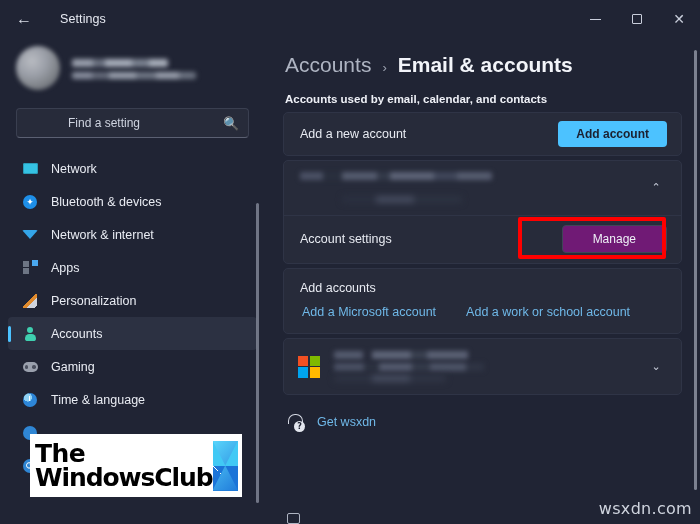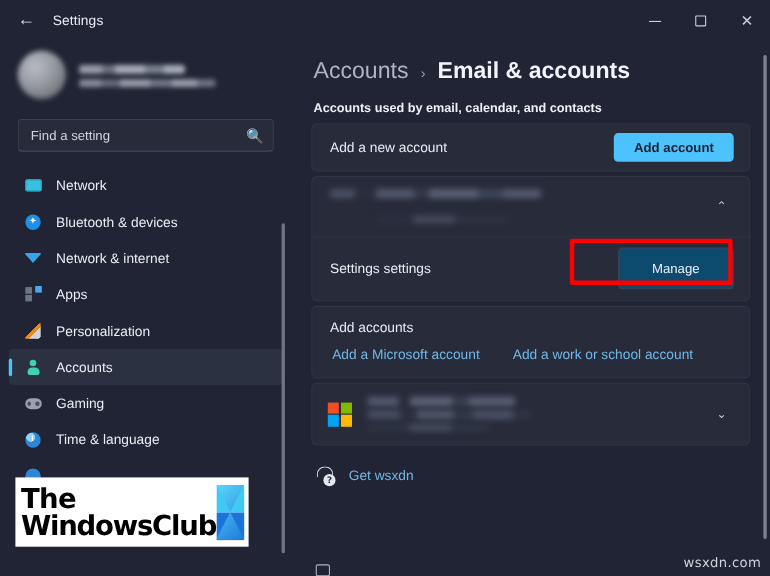--- a/index.html
+++ b/index.html
@@ -30,21 +30,21 @@
   .back-btn {
     width: 32px; height: 32px;
     margin-left: 8px;
     display: flex; align-items: center; justify-content: center;
     border-radius: 4px;
     color: #d9dde7;
     font-size: 16px;
     line-height: 1;
   }
   .app-title {
-    margin-left: 8px;
+    margin-left: 20px;
     font-size: 12.5px;
     color: #e7eaf2;
     letter-spacing: .1px;
   }
   .wincontrols {
     position: absolute;
     right: 0; top: 0;
     height: 38px;
     display: flex;
   }
@@ -112,20 +112,21 @@
     align-items: center;
     padding: 0 8px 0 11px;
   }
   .searchbox input {
     flex: 1 1 auto;
     background: transparent;
     border: 0; outline: 0;
     color: #e3e7f0;
     font-family: "Liberation Sans", sans-serif;
     font-size: 12px;
+    margin-left: 40px;
   }
   .searchbox input::placeholder { color: #cfd4e0; }
   .search-ico { color: #cdd2de; font-size: 13px; display:flex; align-items:center; }
 
   .navlist { margin-top: 14px; padding: 0 8px 0 8px; position: relative; }
   .navitem {
     position: relative;
     height: 33px;
     display: flex;
     align-items: center;
@@ -175,21 +176,21 @@
     left: 256px; top: 165px;
     width: 3px; height: 300px;
     background: #8b90a0;
     border-radius: 2px;
     opacity: .75;
   }
 
   
   .watermark {
     position: absolute;
-    left: 14px; bottom: 27px;
+    left: 30px; bottom: 27px;
     width: 212px; height: 63px;
     background: #ffffff;
     display: flex;
     align-items: center;
     z-index: 20;
     overflow: hidden;
   }
   .wm-text {
     flex: 1 1 auto;
     padding-left: 5px;
@@ -262,26 +263,26 @@
     color: #1b2030;
     border: 0;
     border-radius: 4px;
     height: 26px;
     padding: 0 18px;
     font-size: 12px;
     font-family: "Liberation Sans", sans-serif;
     font-weight: 600;
   }
   .btn-neutral {
-    background: #0c4a6e;
+    background: #701a75;
     color: #eef0f6;
     border: 1px solid #3f4557;
     border-bottom-color: #4a melhor;
     border-radius: 4px;
-    height: 38px;
+    height: 28px;
     padding: 0 30px;
     font-size: 12px;
     font-family: "Liberation Sans", sans-serif;
   }
   .acct-card { margin-bottom: 4px; }
   .acct-top {
     display: flex;
     align-items: center;
     padding: 11px 14px 12px 16px;
     min-height: 47px;
@@ -367,21 +368,21 @@
     right: 3px; top: 12px;
     width: 3px; height: 440px;
     background: #9499a8;
     border-radius: 2px;
     opacity: .8;
   }
   .site-watermark {
     position: absolute;
     right: 8px; bottom: 6px;
     color: #cfd4de;
-    font-size: 12px;
+    font-size: 16px;
     font-family: "DejaVu Sans", sans-serif;
     letter-spacing: .3px;
     z-index: 18;
   }
 </style>
 </head>
 <body>
 
 <div class="window">
 
@@ -515,21 +516,21 @@
         <div class="acct-top">
           <div class="acct-blur">
             <div class="bl1"></div>
             <div class="bl2"></div>
             <div class="bl3"></div>
           </div>
           <span class="chev">⌃</span>
         </div>
         <div class="acct-divider"></div>
         <div class="acct-bottom">
-          <span class="row-label">Settings settings</span>
+          <span class="row-label">Account settings</span>
           <button class="btn-neutral">Manage</button>
           <div class="redbox" style="left:234px;top:1px;width:148px;height:42px;"></div>
         </div>
       </div>
 
 
       <div class="card">
         <div class="add-accounts-title">Add accounts</div>
         <div class="links-row">
           <a class="link">Add a Microsoft account</a>

